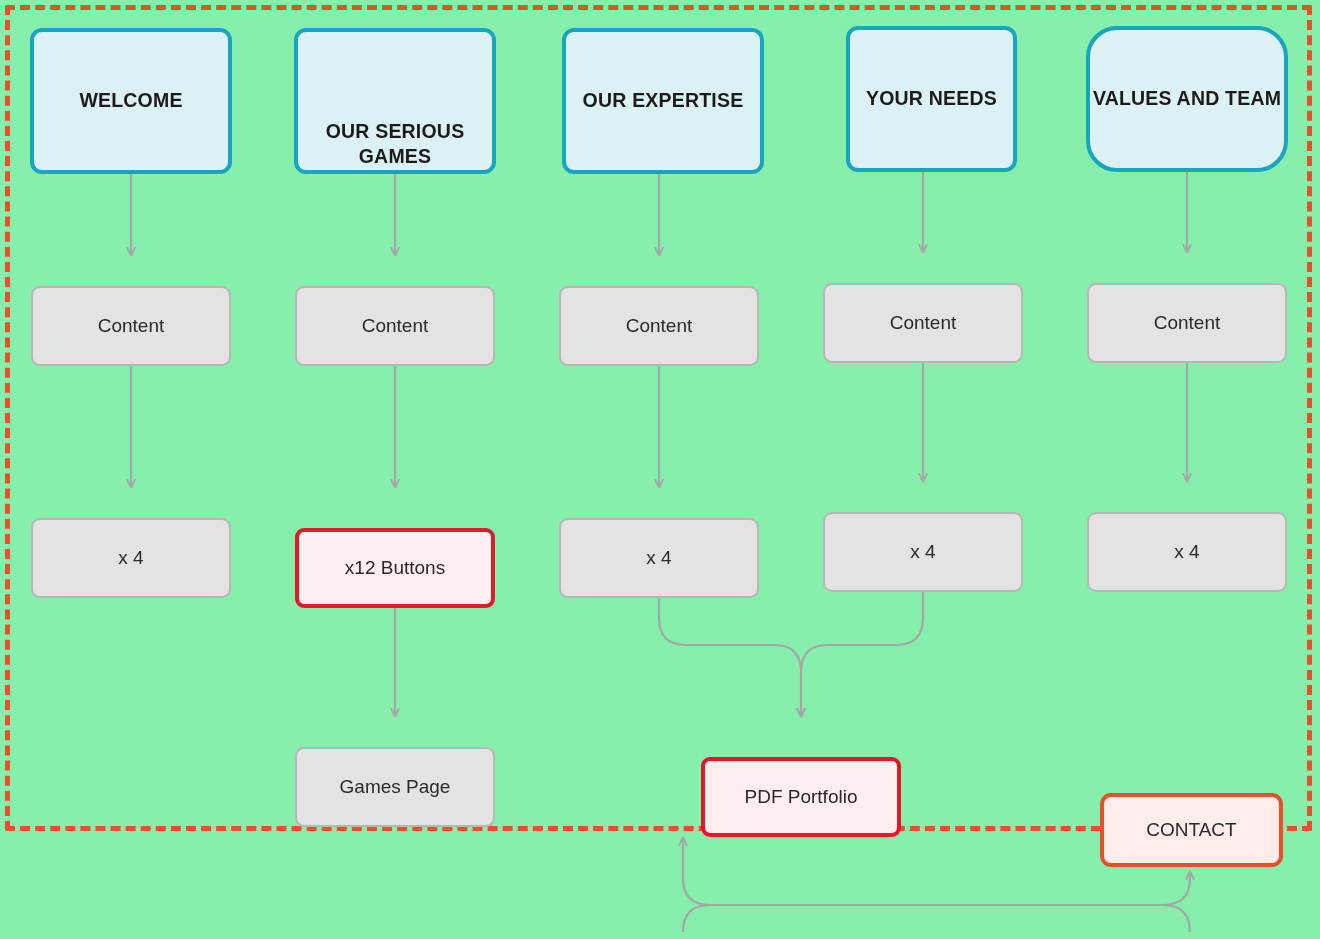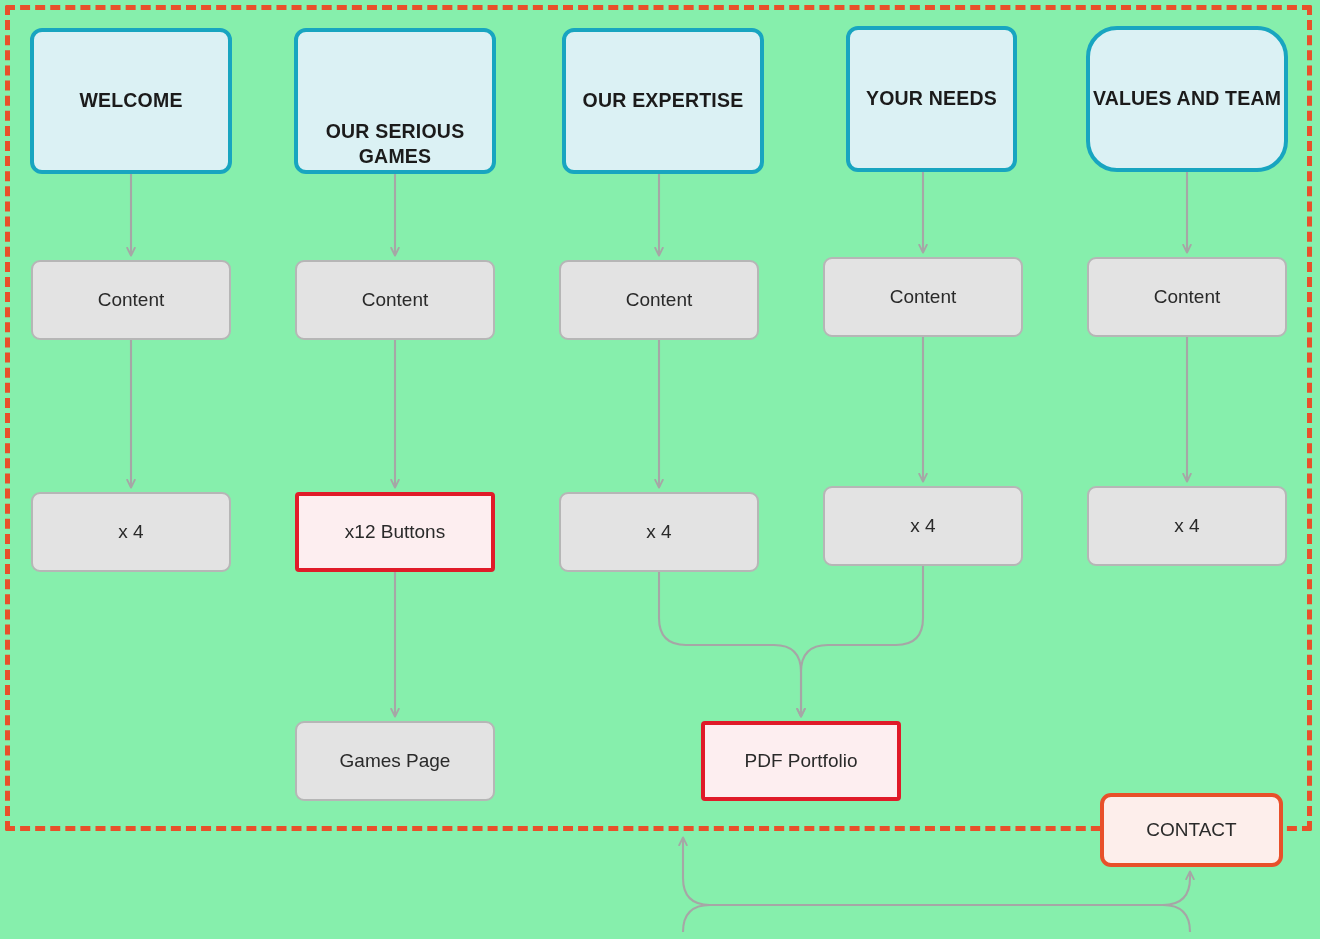--- a/index.html
+++ b/index.html
@@ -56,28 +56,30 @@
     font-size: 19.5px;
     letter-spacing: 0.2px;
     border-radius: 12px;
   }
   .node-grey {
     background: #e3e3e3;
     border: 2px solid #b6b6b6;
     color: #2a2a2a;
     font-size: 19px;
     font-weight: 400;
+    margin-top: 26px;
   }
   .node-red {
     background: #fdeef0;
     border: 4px solid #e01b29;
     color: #2a2a2a;
     font-size: 19px;
     font-weight: 400;
-    border-radius: 4px;
+    border-radius: 9px;
+    margin-top: 36px;
   }
   .node-contact {
     background: #fdeeeb;
     border: 4px solid #e8502a;
     color: #2a2a2a;
     font-size: 19px;
     font-weight: 400;
     border-radius: 11px;
     z-index: 9;
   }

